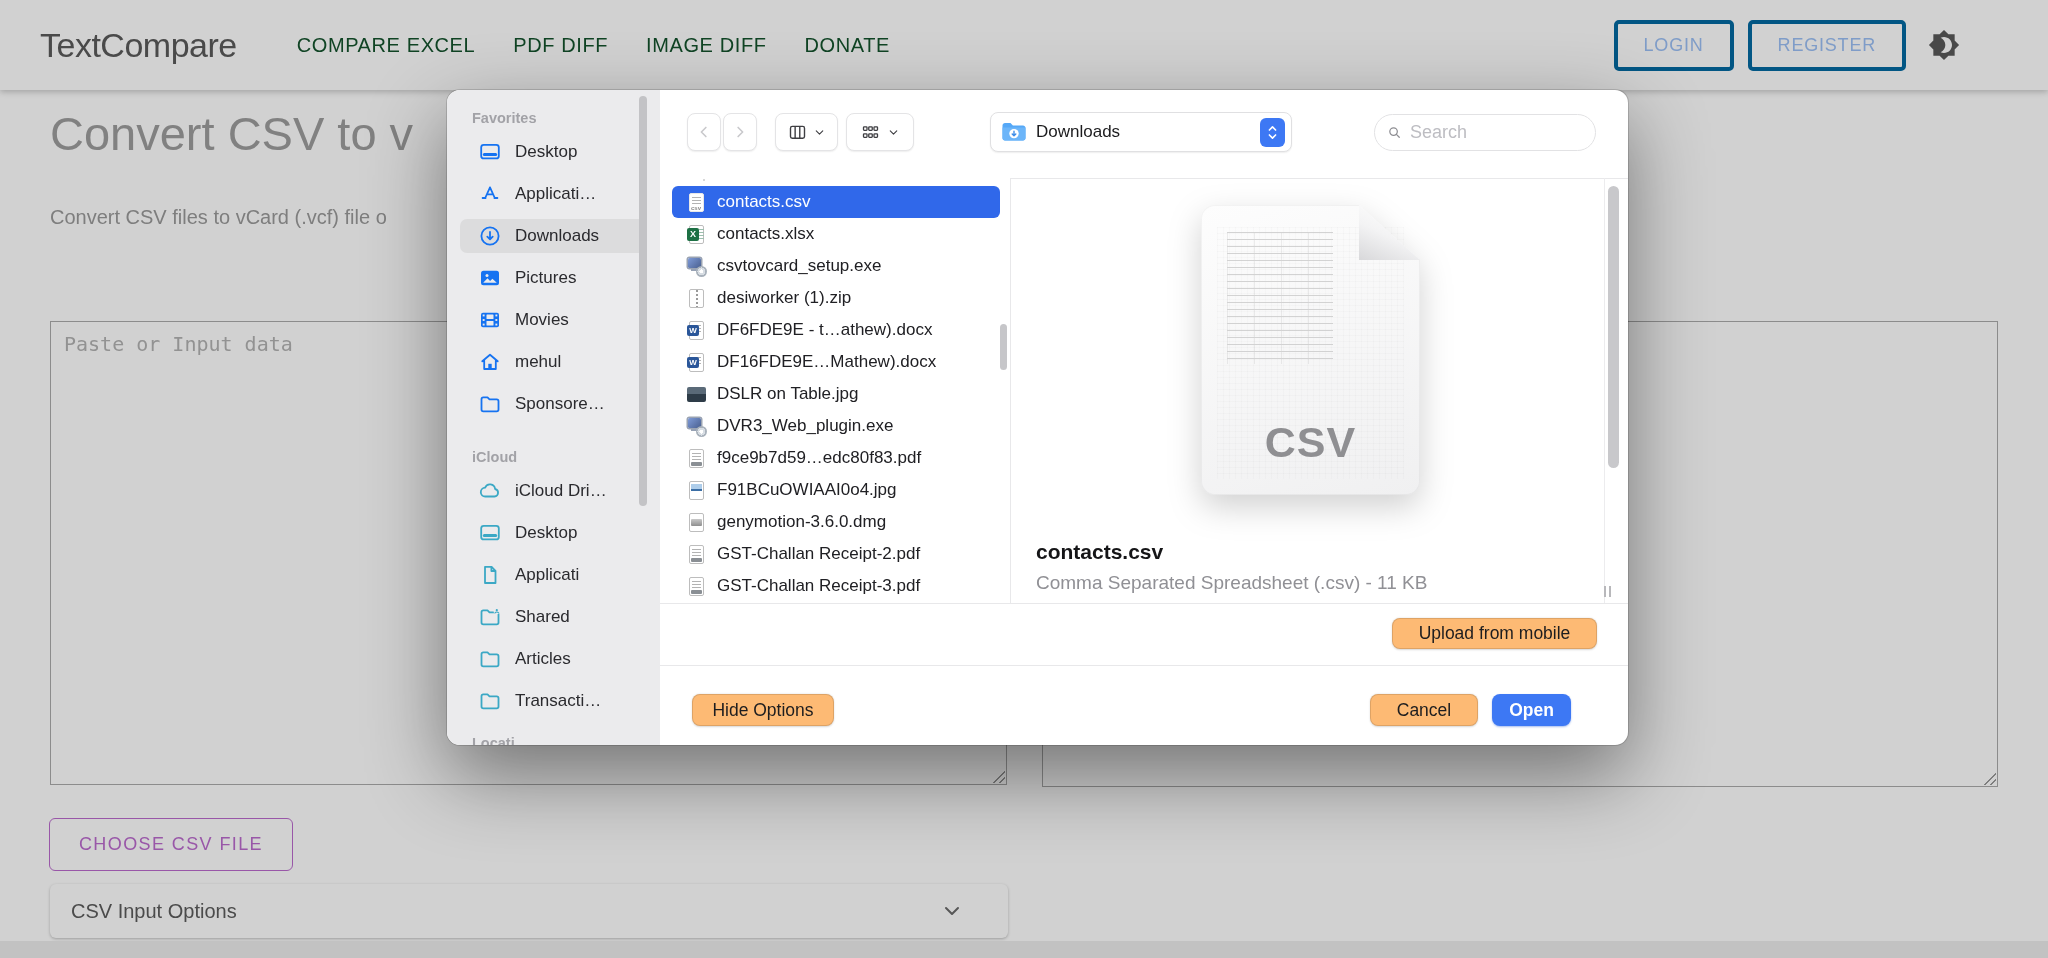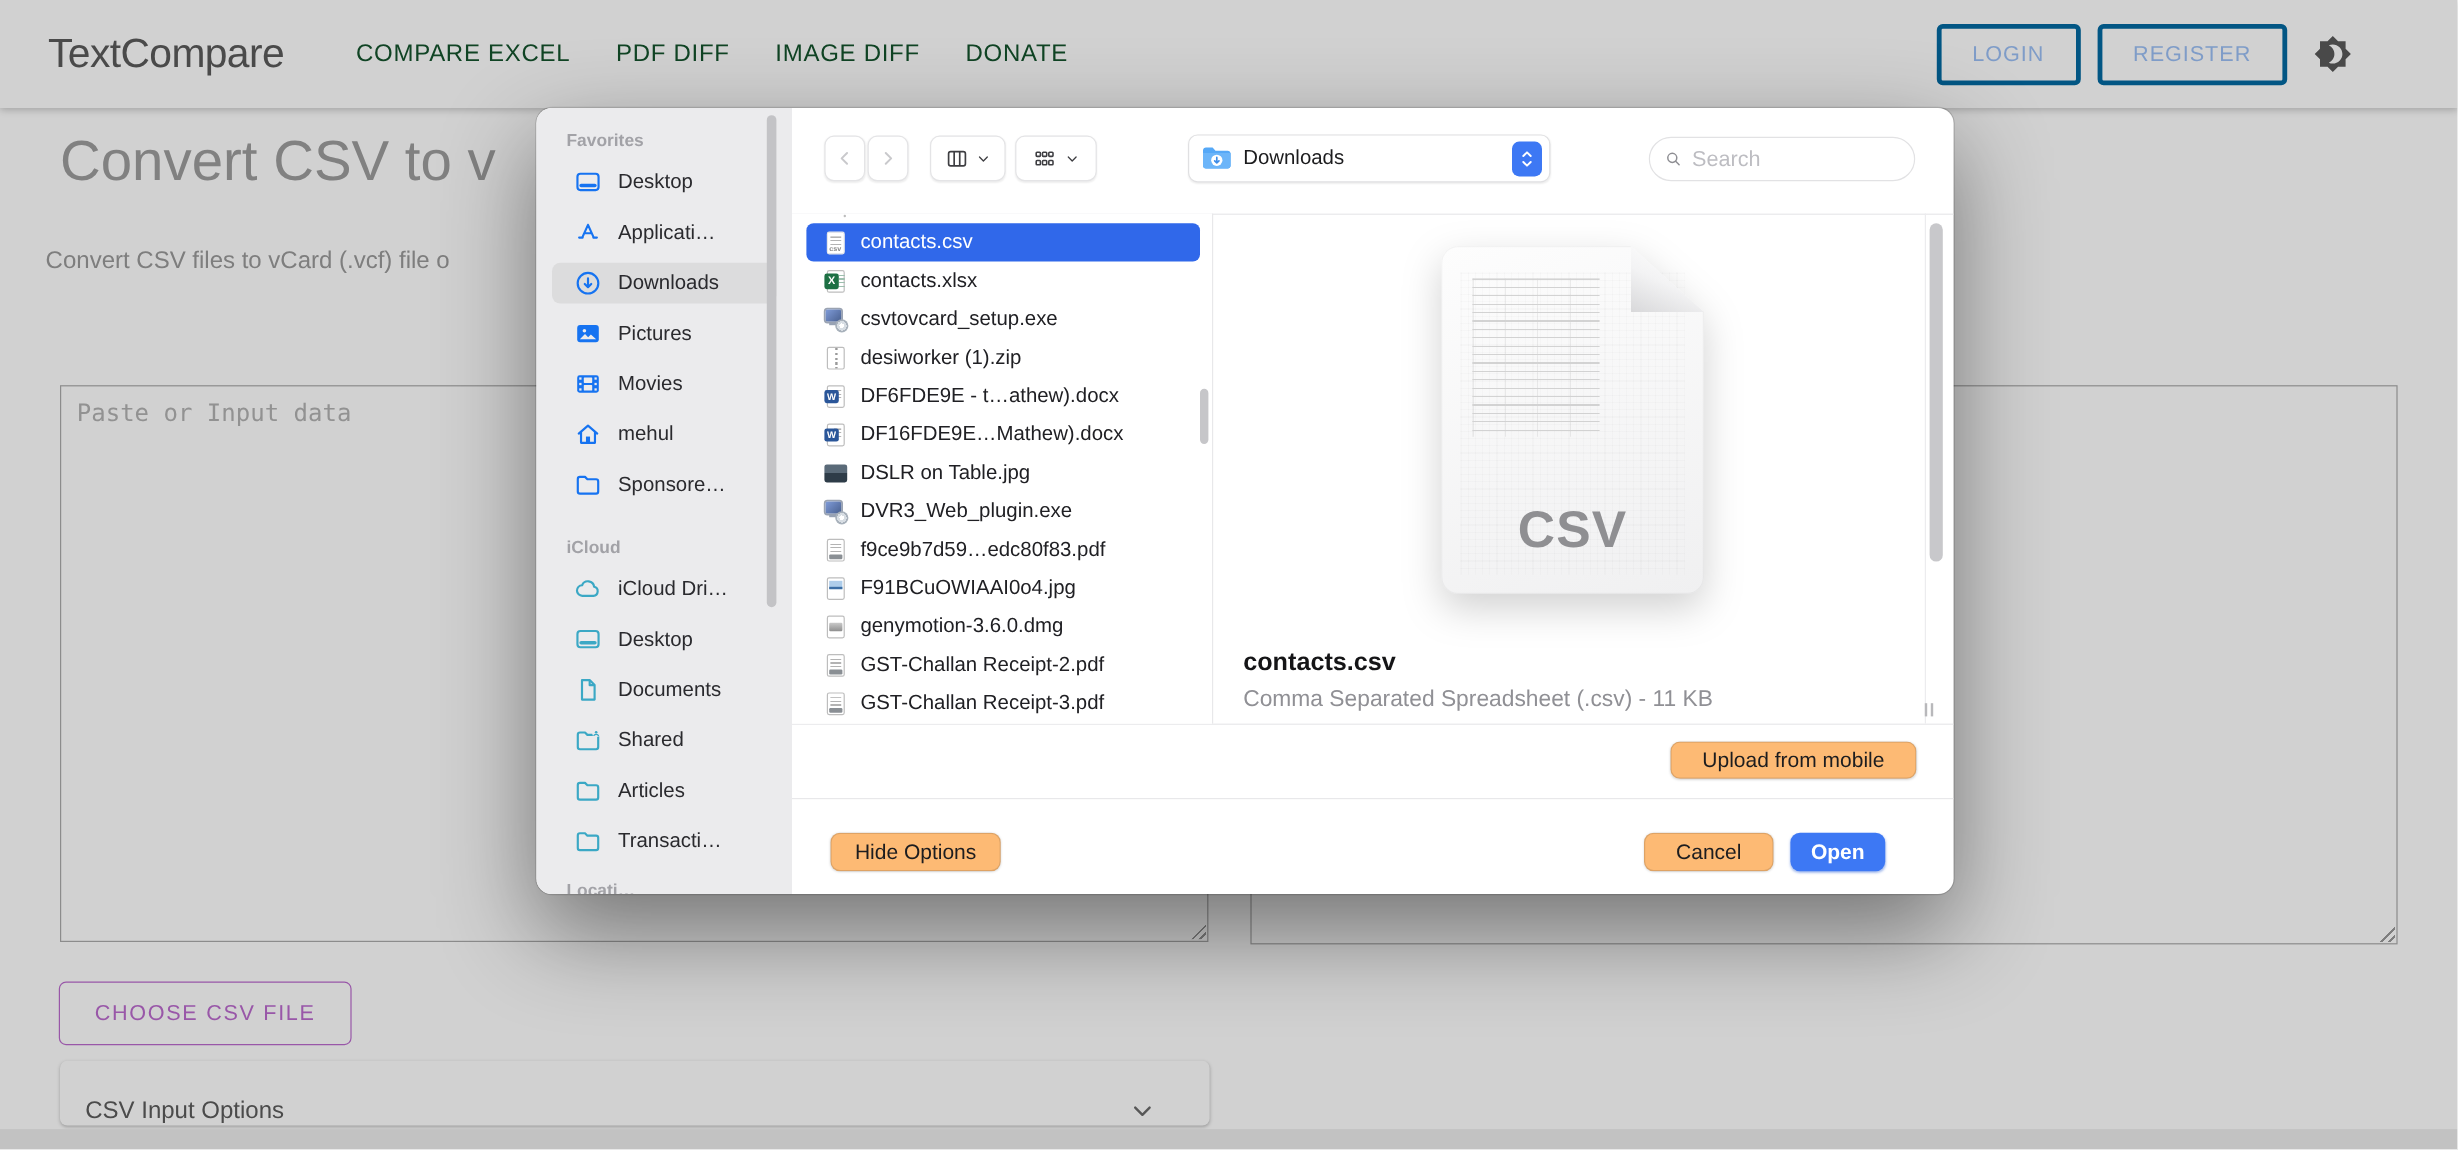--- a/index.html
+++ b/index.html
@@ -13,37 +13,37 @@
     display:flex;align-items:center;padding:0 88px 0 40px;box-shadow:0 2px 6px rgba(0,0,0,.22)}
   .logo{font-size:34px;color:#5b5b5b;letter-spacing:-.5px;margin-right:60px;cursor:pointer}
   .navlinks{display:flex;gap:38px;align-items:center}
   .navlink{font-size:20px;font-weight:500;letter-spacing:.6px;color:#14532d;cursor:pointer}
   .nav-right{margin-left:auto;display:flex;align-items:center;gap:14px}
   .obtn{border:4px solid #0369a1;color:#9bbff4;background:transparent;border-radius:5px;
     font-family:inherit;font-size:18px;letter-spacing:.8px;padding:11px 26px;font-weight:500;cursor:pointer}
   .theme{width:32px;height:32px;margin-left:8px;color:#5a5a5a;cursor:pointer}
 
   .h1{position:absolute;left:50px;top:106px;font-size:47px;font-weight:400;color:#9e9e9e;white-space:nowrap}
-  .sub{position:absolute;left:38px;top:206px;font-size:20px;color:#9a9a9a;white-space:nowrap}
+  .sub{position:absolute;left:50px;top:206px;font-size:20px;color:#9a9a9a;white-space:nowrap}
 
   .ta{position:absolute;border:1px solid #ababab;background:#fff}
   .ta-left{left:50px;top:321px;width:957px;height:464px}
   .ta-right{left:1042px;top:321px;width:956px;height:466px}
   .ta textarea{width:100%;height:100%;border:none;outline:none;resize:none;background:transparent;
     font-family:"DejaVu Sans Mono",monospace;font-size:20px;color:#555;padding:10px 13px}
   .ta textarea::placeholder{color:#b3b3b3}
   .rc{position:absolute;right:1px;bottom:1px;width:14px;height:14px;
     clip-path:polygon(100% 0,100% 100%,0 100%);
     background:repeating-linear-gradient(-45deg,transparent 0 3px,#9a9a9a 3px 4.5px)}
 
   .choose{position:absolute;left:49px;top:818px;width:244px;height:53px;background:transparent;
     border:1.5px solid #bb6bce;color:#bb6bce;border-radius:6px;font-family:inherit;
     font-size:18px;letter-spacing:1.4px;font-weight:500;cursor:pointer}
   .opt-card{position:absolute;left:50px;top:884px;width:958px;height:54px;background:#fff;
-    border-radius:6px;box-shadow:0 1px 3px rgba(0,0,0,.25);display:flex;align-items:flex-end;
+    border-radius:6px;box-shadow:0 1px 3px rgba(0,0,0,.25);display:flex;align-items:center;
     justify-content:space-between;padding:0 44px 0 21px;cursor:pointer}
   .opt-card span{font-size:20px;color:#5c5c5c}
   .opt-card svg{width:24px;height:24px;color:#6b6b6b}
   .footer-strip{position:absolute;left:0;right:0;top:941px;bottom:0;background:#ededed}
 
   
   .overlay{position:absolute;inset:0;background:rgba(0,0,0,.18)}
 
   
   .dlg{position:absolute;left:447px;top:90px;width:1181px;height:655px;background:#fff;
@@ -294,21 +294,21 @@
         <svg class="ic-teal" viewBox="0 0 24 24">
             <use href="#g-desktop"></use>
           </svg>
         <span>Desktop</span>
       </div>
       <div class="srow">
         <svg class="ic-teal" viewBox="0 0 24 24">
             <path d="M7 3.8h6.6l3.9 4V20H7z" fill="none" stroke="currentColor" stroke-width="1.8" stroke-linejoin="round"></path>
             <path d="M13.4 3.8v4.2h4.1" fill="none" stroke="currentColor" stroke-width="1.8" stroke-linejoin="round"></path>
           </svg>
-        <span>Documents</span>
+        <span>Applicati</span>
       </div>
       <div class="srow">
         <svg class="ic-teal" viewBox="0 0 24 24">
             <use href="#g-folder"></use>
             <circle cx="18.8" cy="6" r="3.2" fill="#ebebed"></circle>
             <circle cx="18.8" cy="5.2" r="1.1" fill="currentColor"></circle>
             <path d="M17 7.8a2.4 2.4 0 0 1 3.6 0" fill="none" stroke="currentColor" stroke-width="1.2" stroke-linecap="round"></path>
           </svg>
         <span>Shared</span>
       </div>

